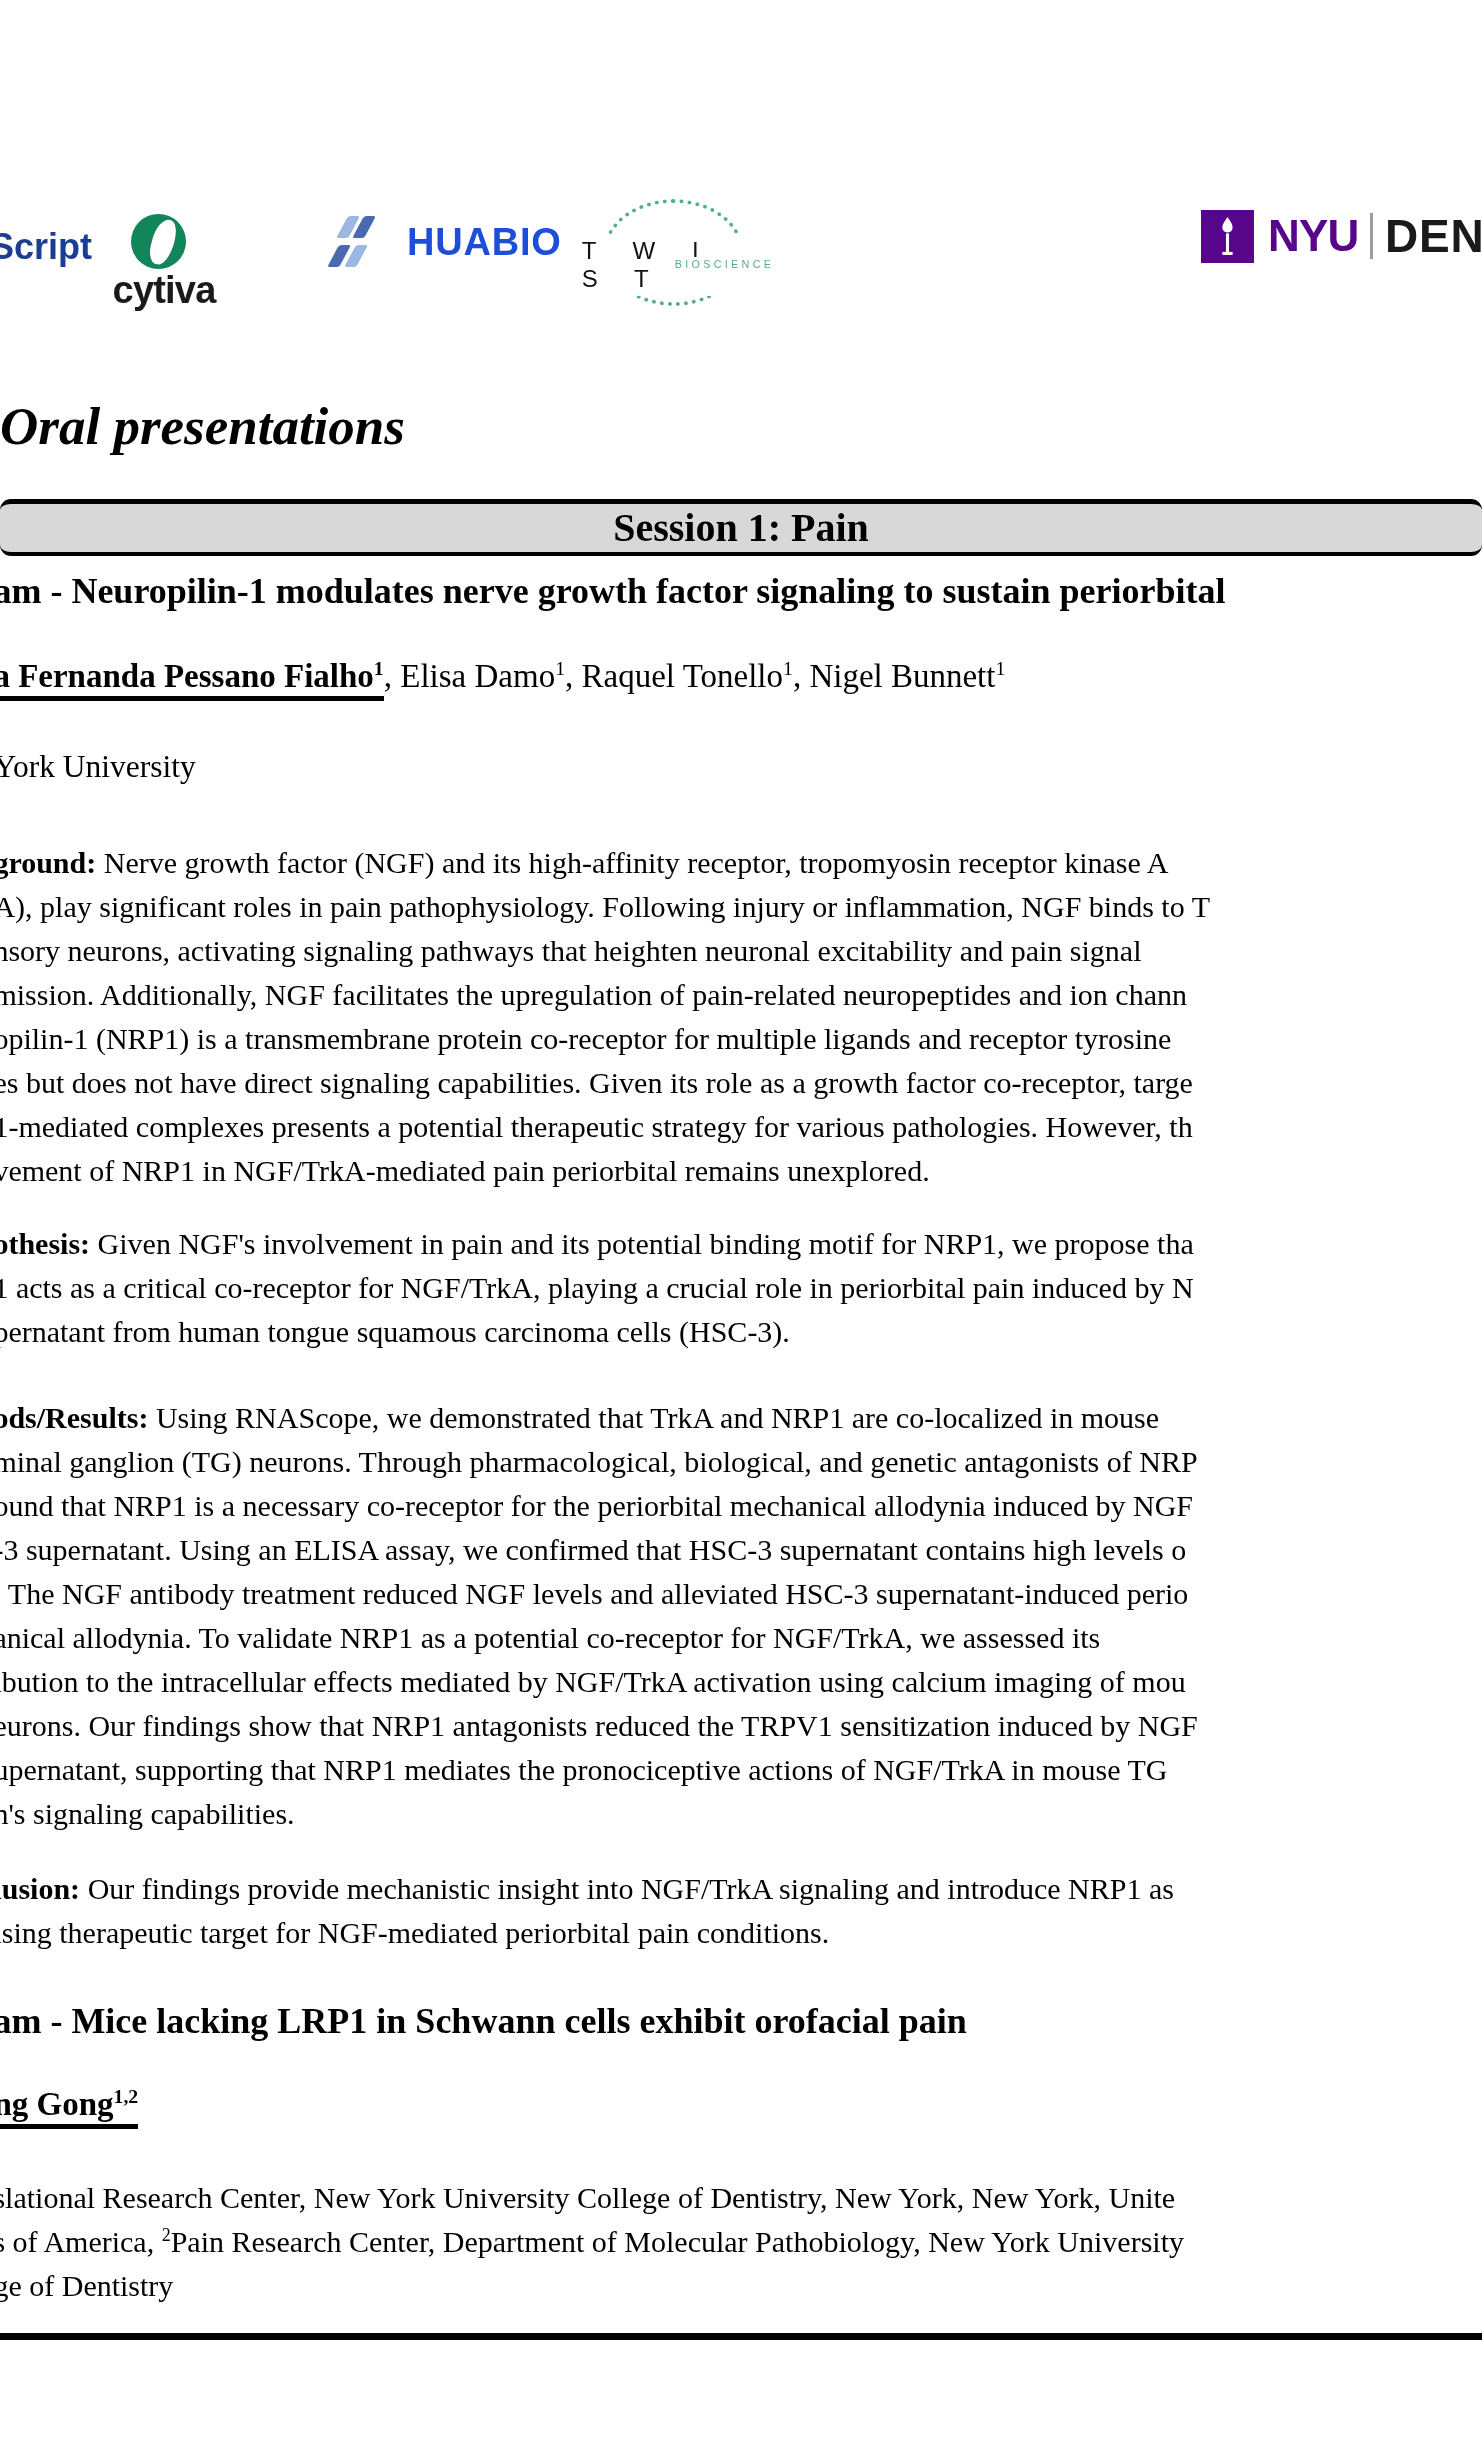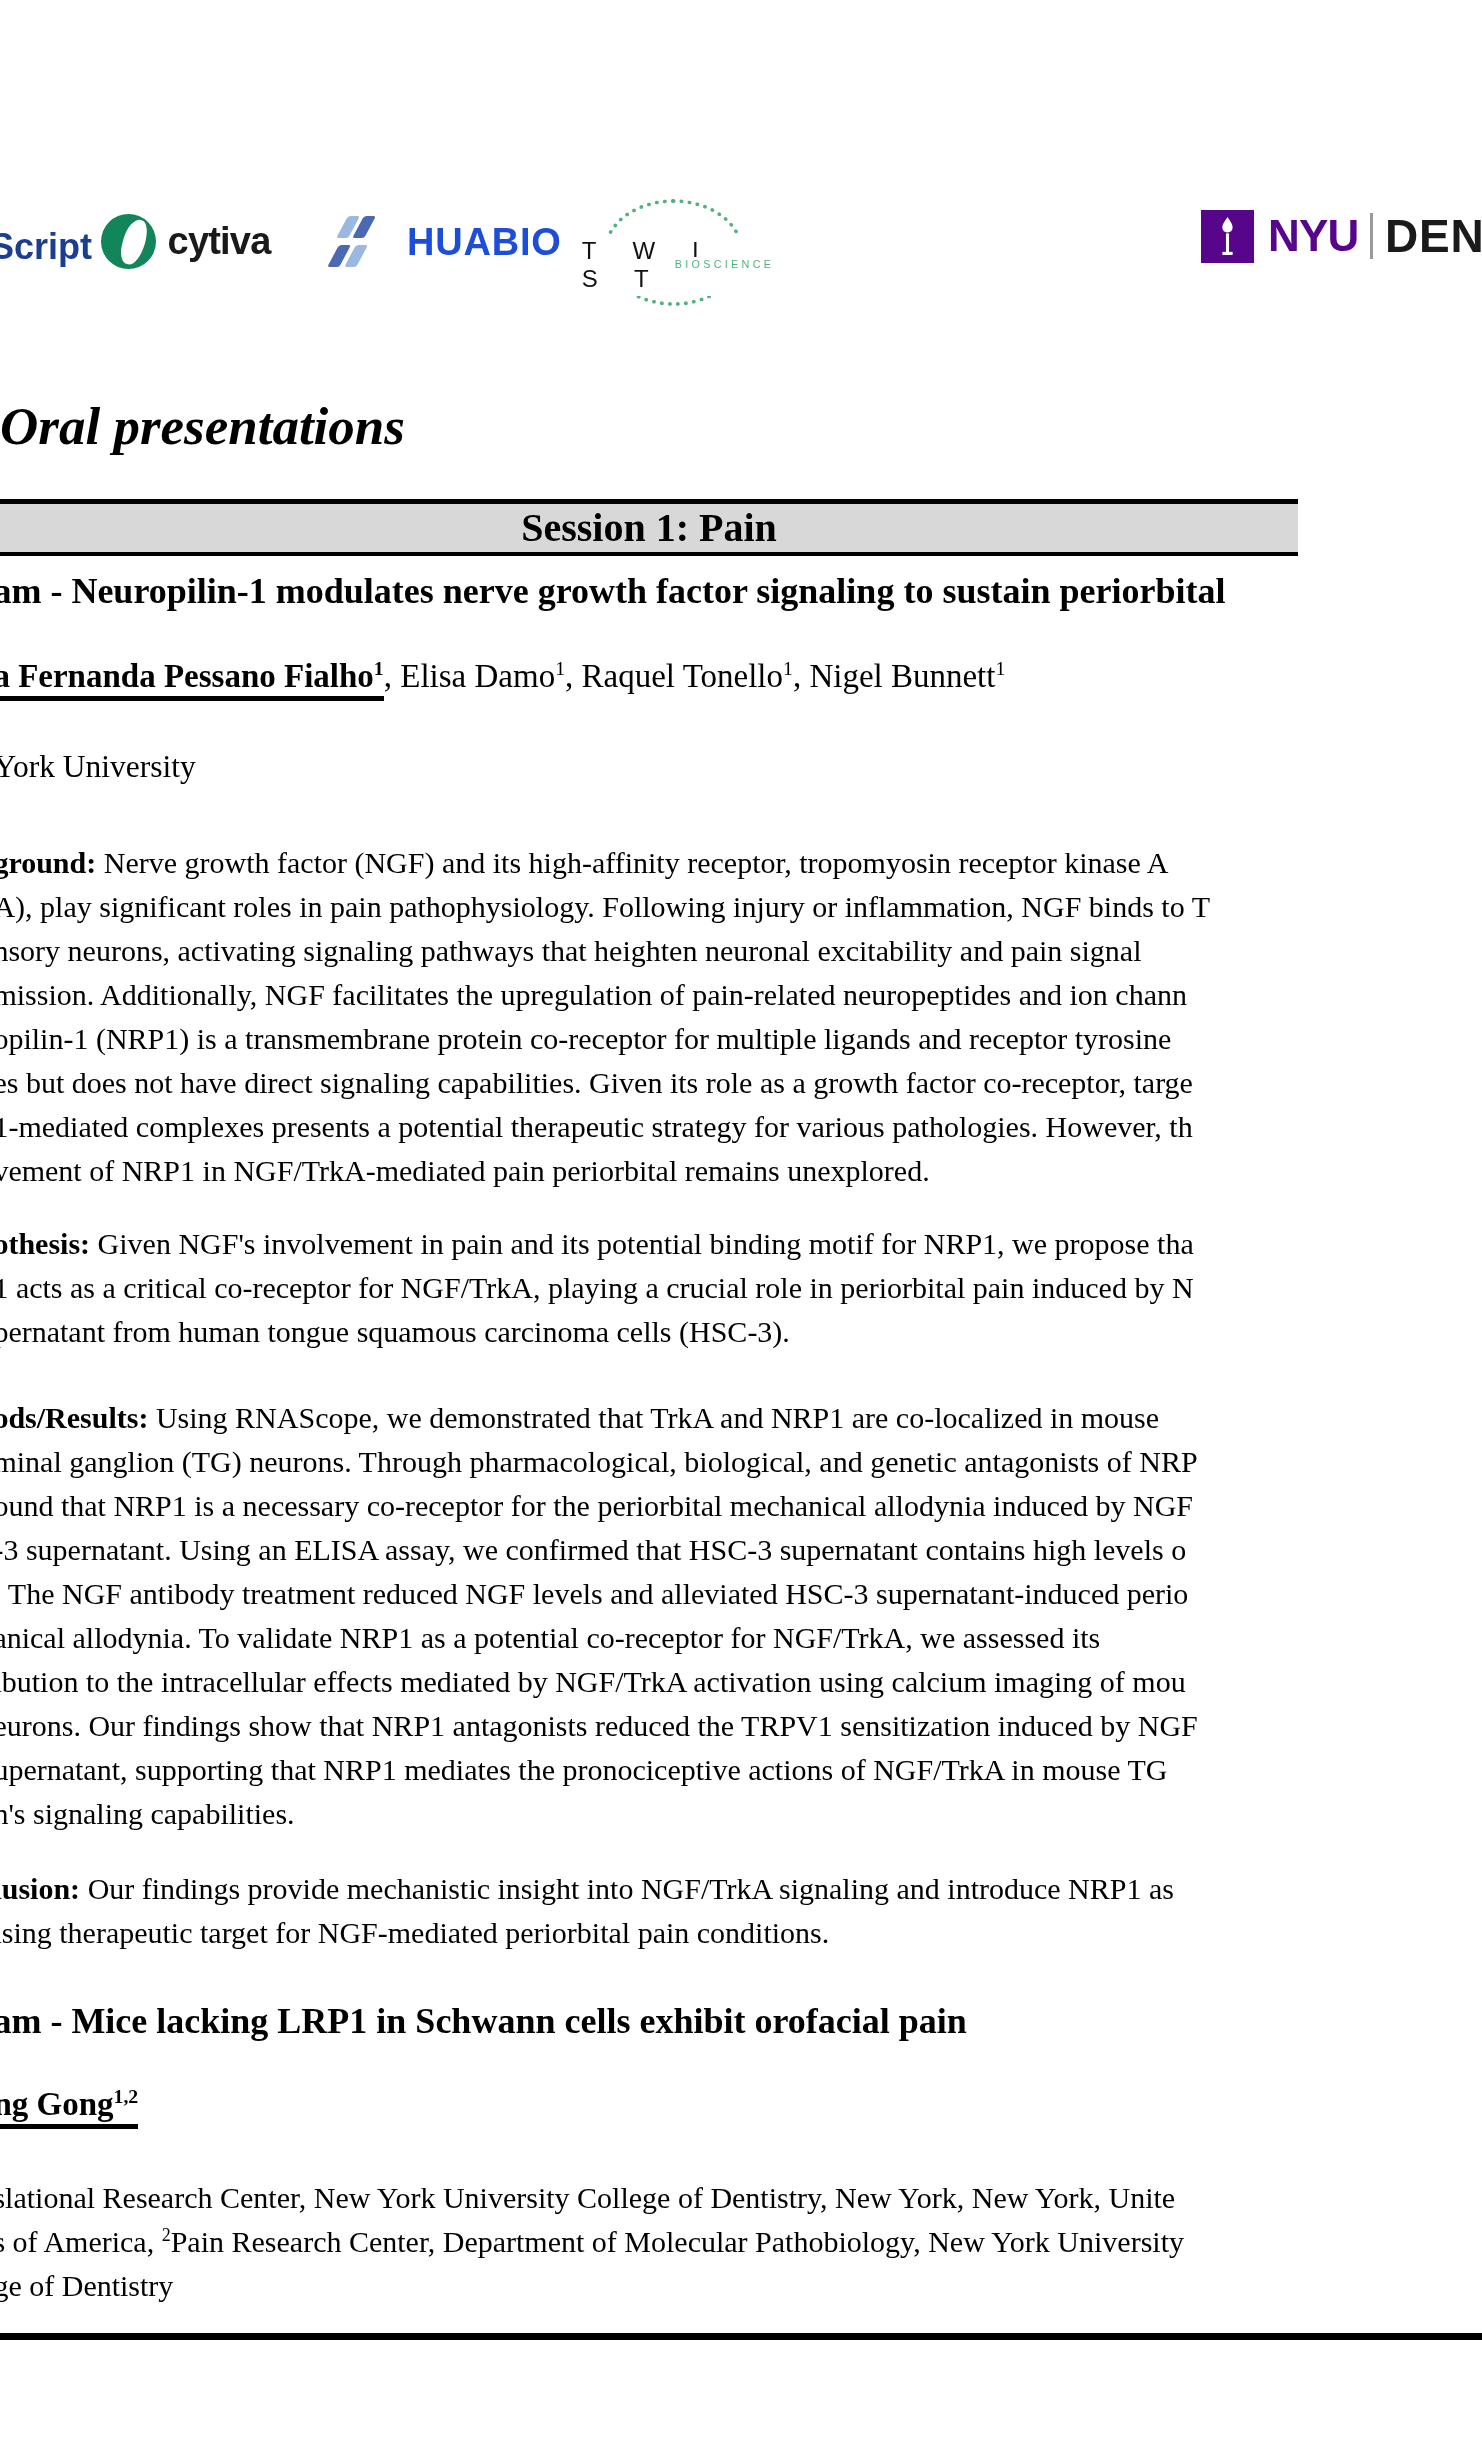--- a/index.html
+++ b/index.html
@@ -6,21 +6,21 @@
   .page{position:relative;width:1482px;height:2462px;background:#ffffff;overflow:hidden;
         font-family:"Liberation Serif",serif;color:#000;}
   .abs{position:absolute;}
   .line{white-space:nowrap;}
   .b{font-weight:bold;}
   sup{font-size:60%;vertical-align:super;line-height:0;}
 
   
   .logos{position:absolute;top:199px;left:0;width:1246px;height:99px;font-family:"Liberation Sans",sans-serif;}
   .genscript{position:absolute;left:-10px;top:26.5px;font-size:36px;font-weight:bold;color:#1c3e90;}
-  .cytiva{position:absolute;left:101px;top:15px;display:flex;align-items:center;}
+  .cytiva{position:absolute;left:101px;top:15px;display:flex;align-items:center;flex-direction:column;}
   .cy-icon{width:55px;height:55px;border-radius:50%;background:#12865a;position:relative;display:inline-block;overflow:hidden;}
   .cy-icon::after{content:"";position:absolute;left:21.6px;top:5px;width:21.6px;height:46px;background:#fff;
                   border-radius:60% 40% 55% 45%/55% 45% 60% 40%;transform:rotate(14deg);}
   .cy-text{font-size:38px;font-weight:bold;color:#1a1a1a;margin-left:11.6px;letter-spacing:-0.8px;}
   .huabio{position:absolute;left:330px;top:16.6px;display:flex;align-items:center;}
   .hu-icon{width:56px;height:53px;position:relative;display:inline-block;}
   .hu-icon span{position:absolute;width:12.4px;height:22.4px;transform:skewX(-28deg);border-radius:2.5px;}
   .hu-s1{left:11.6px;top:0.8px;background:#9bb8e0;}
   .hu-s2{left:28px;top:0.8px;background:#4a69b0;}
   .hu-s3{left:3.3px;bottom:0.8px;background:#4a69b0;}
@@ -31,22 +31,22 @@
   .tw-letters{position:absolute;left:0;top:31.5px;font-size:24px;color:#111;letter-spacing:15px;background:#fff;padding:3.3px 1.7px;}
   .tw-sub{position:absolute;left:93px;top:55px;font-size:10.8px;color:#53b180;letter-spacing:3.3px;background:#fff;padding:0.8px 1.7px;}
   .nyu{position:absolute;left:1201px;top:10px;display:flex;align-items:center;}
   .nyu-sq{width:53px;height:53px;background:#57068c;display:flex;align-items:center;justify-content:center;}
   .nyu-text{font-size:44px;font-weight:bold;color:#57068c;margin-left:14px;letter-spacing:-0.8px;}
   .nyu-div{width:3.3px;height:46px;background:#9a9a9a;margin:0 11.6px;}
   .nyu-right{font-size:46px;font-weight:bold;color:#1a1a1a;letter-spacing:0.8px;white-space:nowrap;}
 
   
   .main-title{top:396px;left:0;width:1482px;font-size:53px;font-weight:bold;font-style:italic;}
-  .session-bar{top:499px;left:0;width:1298px;height:48px;background:#d8d8d8;border-top:5.8px solid #000;
-               border-bottom:4.1px solid #000;text-align:center;font-weight:bold;font-size:40px;line-height:48px;}
+  .session-bar{top:499px;left:0;width:1482px;height:48px;background:#d8d8d8;border-top:5.8px solid #000;
+               border-bottom:4.1px solid #000;text-align:center;font-weight:bold;font-size:40px;line-height:48px;border-radius:11px;}
 
   
   .h1line{left:-6.6px;width:1501px;font-size:36px;font-weight:bold;white-space:nowrap;}
   .authors{left:-6.6px;font-size:33px;white-space:nowrap;}
   .lead-underline{font-weight:bold;border-bottom:5.8px solid #000;padding-bottom:1.7px;}
   .affil{left:-6.6px;font-size:31.5px;line-height:44px;}
   .para{left:-6.6px;font-size:30px;line-height:44px;width:1501px;}
   .rule{top:2333px;left:0;width:1482px;height:6.6px;background:#000;}
 </style>
 </head>

